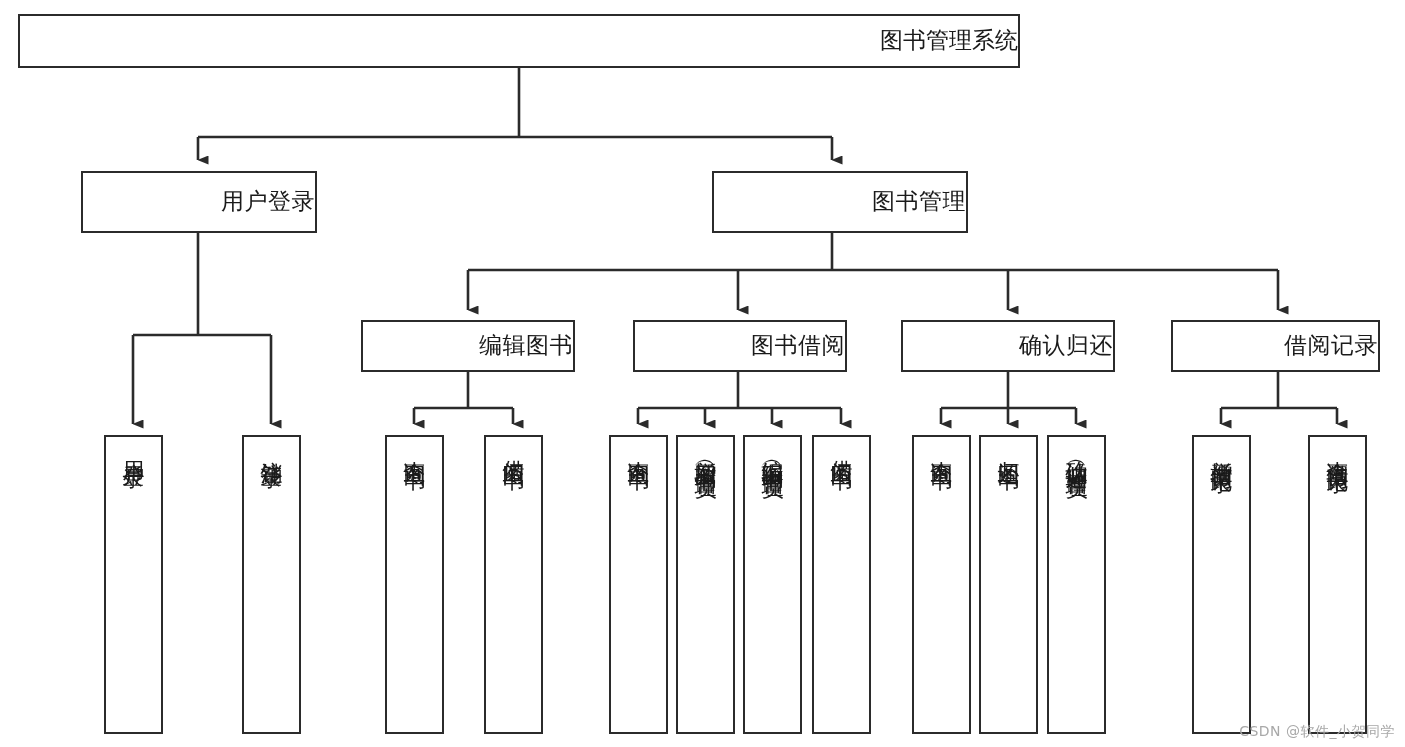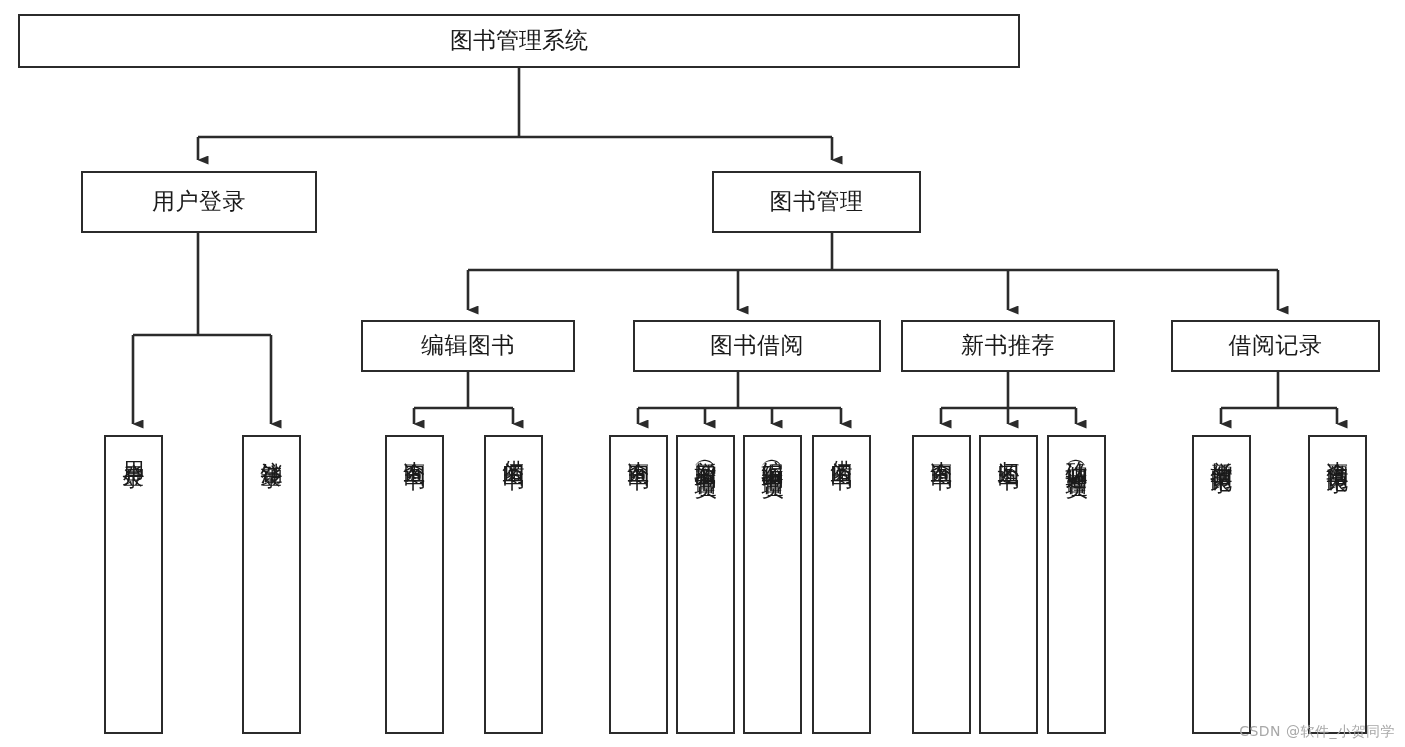--- a/index.html
+++ b/index.html
@@ -26,21 +26,21 @@
     width: 1405px;
     height: 747px;
   }
   .node-box {
     position: absolute;
     box-sizing: border-box;
     border: 2.5px solid #2b2b2b;
     background: #ffffff;
     display: flex;
     align-items: center;
-    justify-content: center;
+    justify-content: flex-end;
   }
   .node-label {
     color: #1a1a1a;
     line-height: 1.18;
     white-space: nowrap;
     text-align: center;
   }
   .node-box.horizontal .node-label {
     font-size: 23px;
     letter-spacing: 0.5px;
@@ -127,32 +127,32 @@
     </g>
   </svg>
 
   <div class="node-box root" style="left:18px; top:14px; width:1002px; height:54px;">
     <span class="node-label">图书管理系统</span>
   </div>
 
   <div class="node-box horizontal" style="left:81px; top:171px; width:236px; height:62px;">
     <span class="node-label">用户登录</span>
   </div>
-  <div class="node-box horizontal" style="left:712px; top:171px; width:209px; height:62px;">
+  <div class="node-box horizontal" style="left:712px; top:171px; width:256px; height:62px;">
     <span class="node-label">图书管理</span>
   </div>
 
   <div class="node-box horizontal" style="left:361px; top:320px; width:214px; height:52px;">
     <span class="node-label">编辑图书</span>
   </div>
-  <div class="node-box horizontal" style="left:633px; top:320px; width:248px; height:52px;">
+  <div class="node-box horizontal" style="left:633px; top:320px; width:214px; height:52px;">
     <span class="node-label">图书借阅</span>
   </div>
   <div class="node-box horizontal" style="left:901px; top:320px; width:214px; height:52px;">
-    <span class="node-label">新书推荐</span>
+    <span class="node-label">确认归还</span>
   </div>
   <div class="node-box horizontal" style="left:1171px; top:320px; width:209px; height:52px;">
     <span class="node-label">借阅记录</span>
   </div>
 
   <div class="node-box vertical" style="left:104px; top:435px; width:59px; height:299px;">
     <span class="node-label">用户登录</span>
   </div>
   <div class="node-box vertical" style="left:242px; top:435px; width:59px; height:299px;">
     <span class="node-label">注销登录</span>

